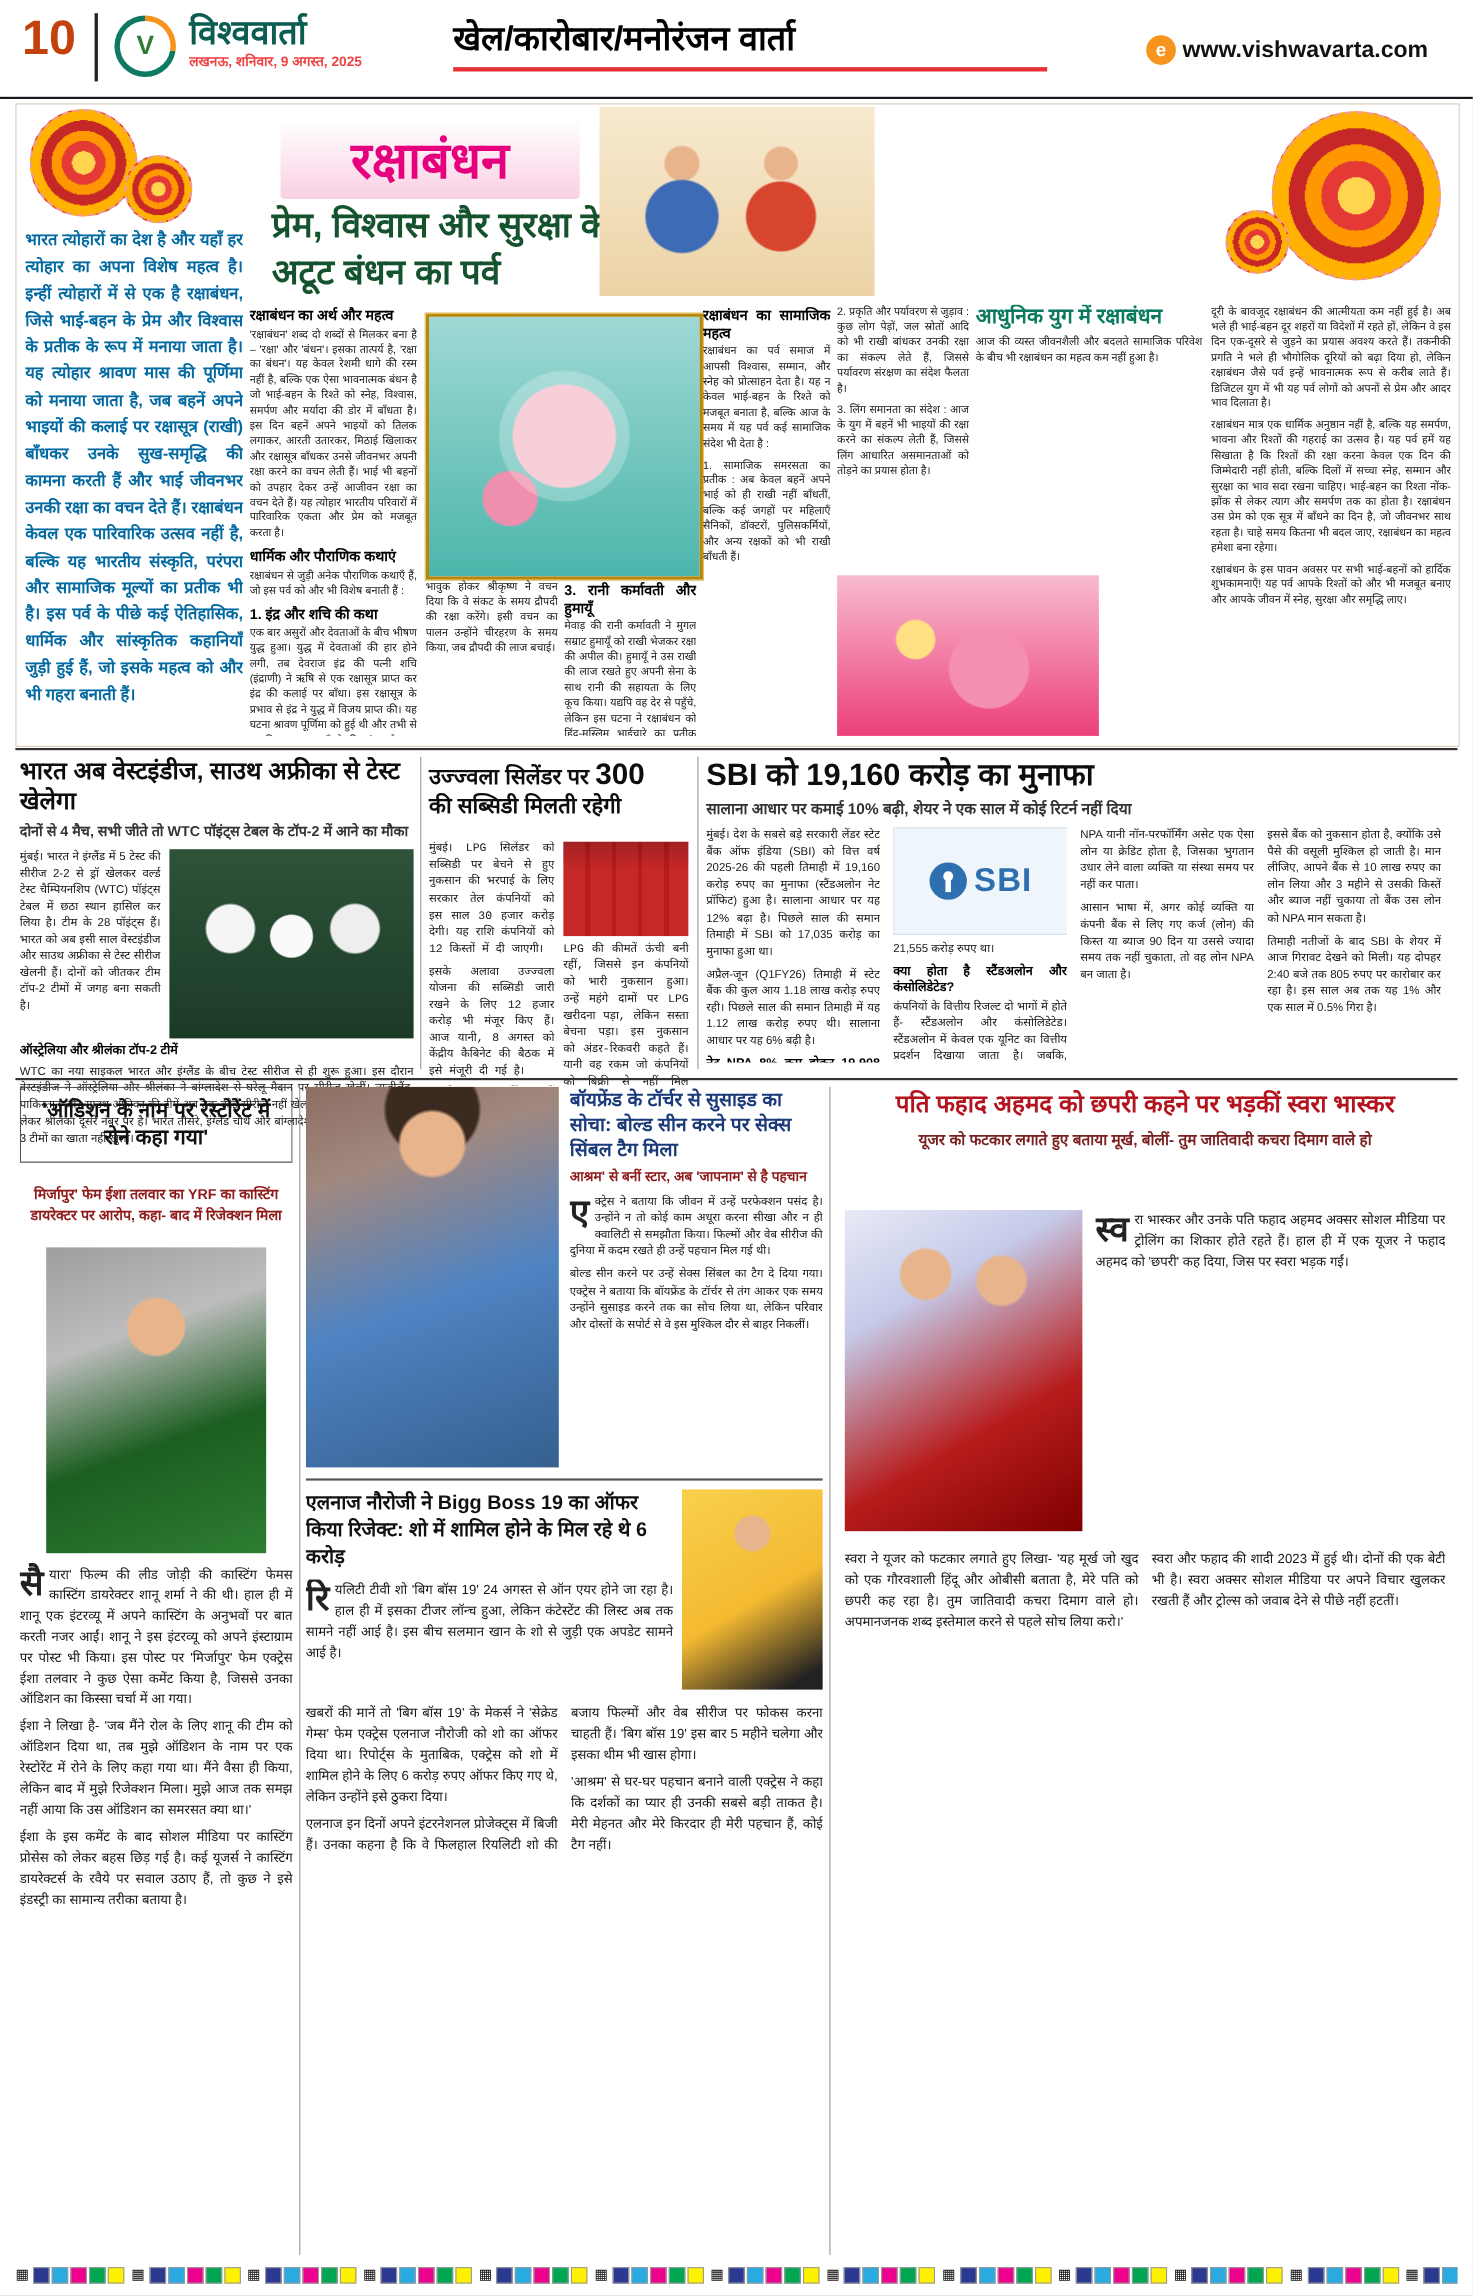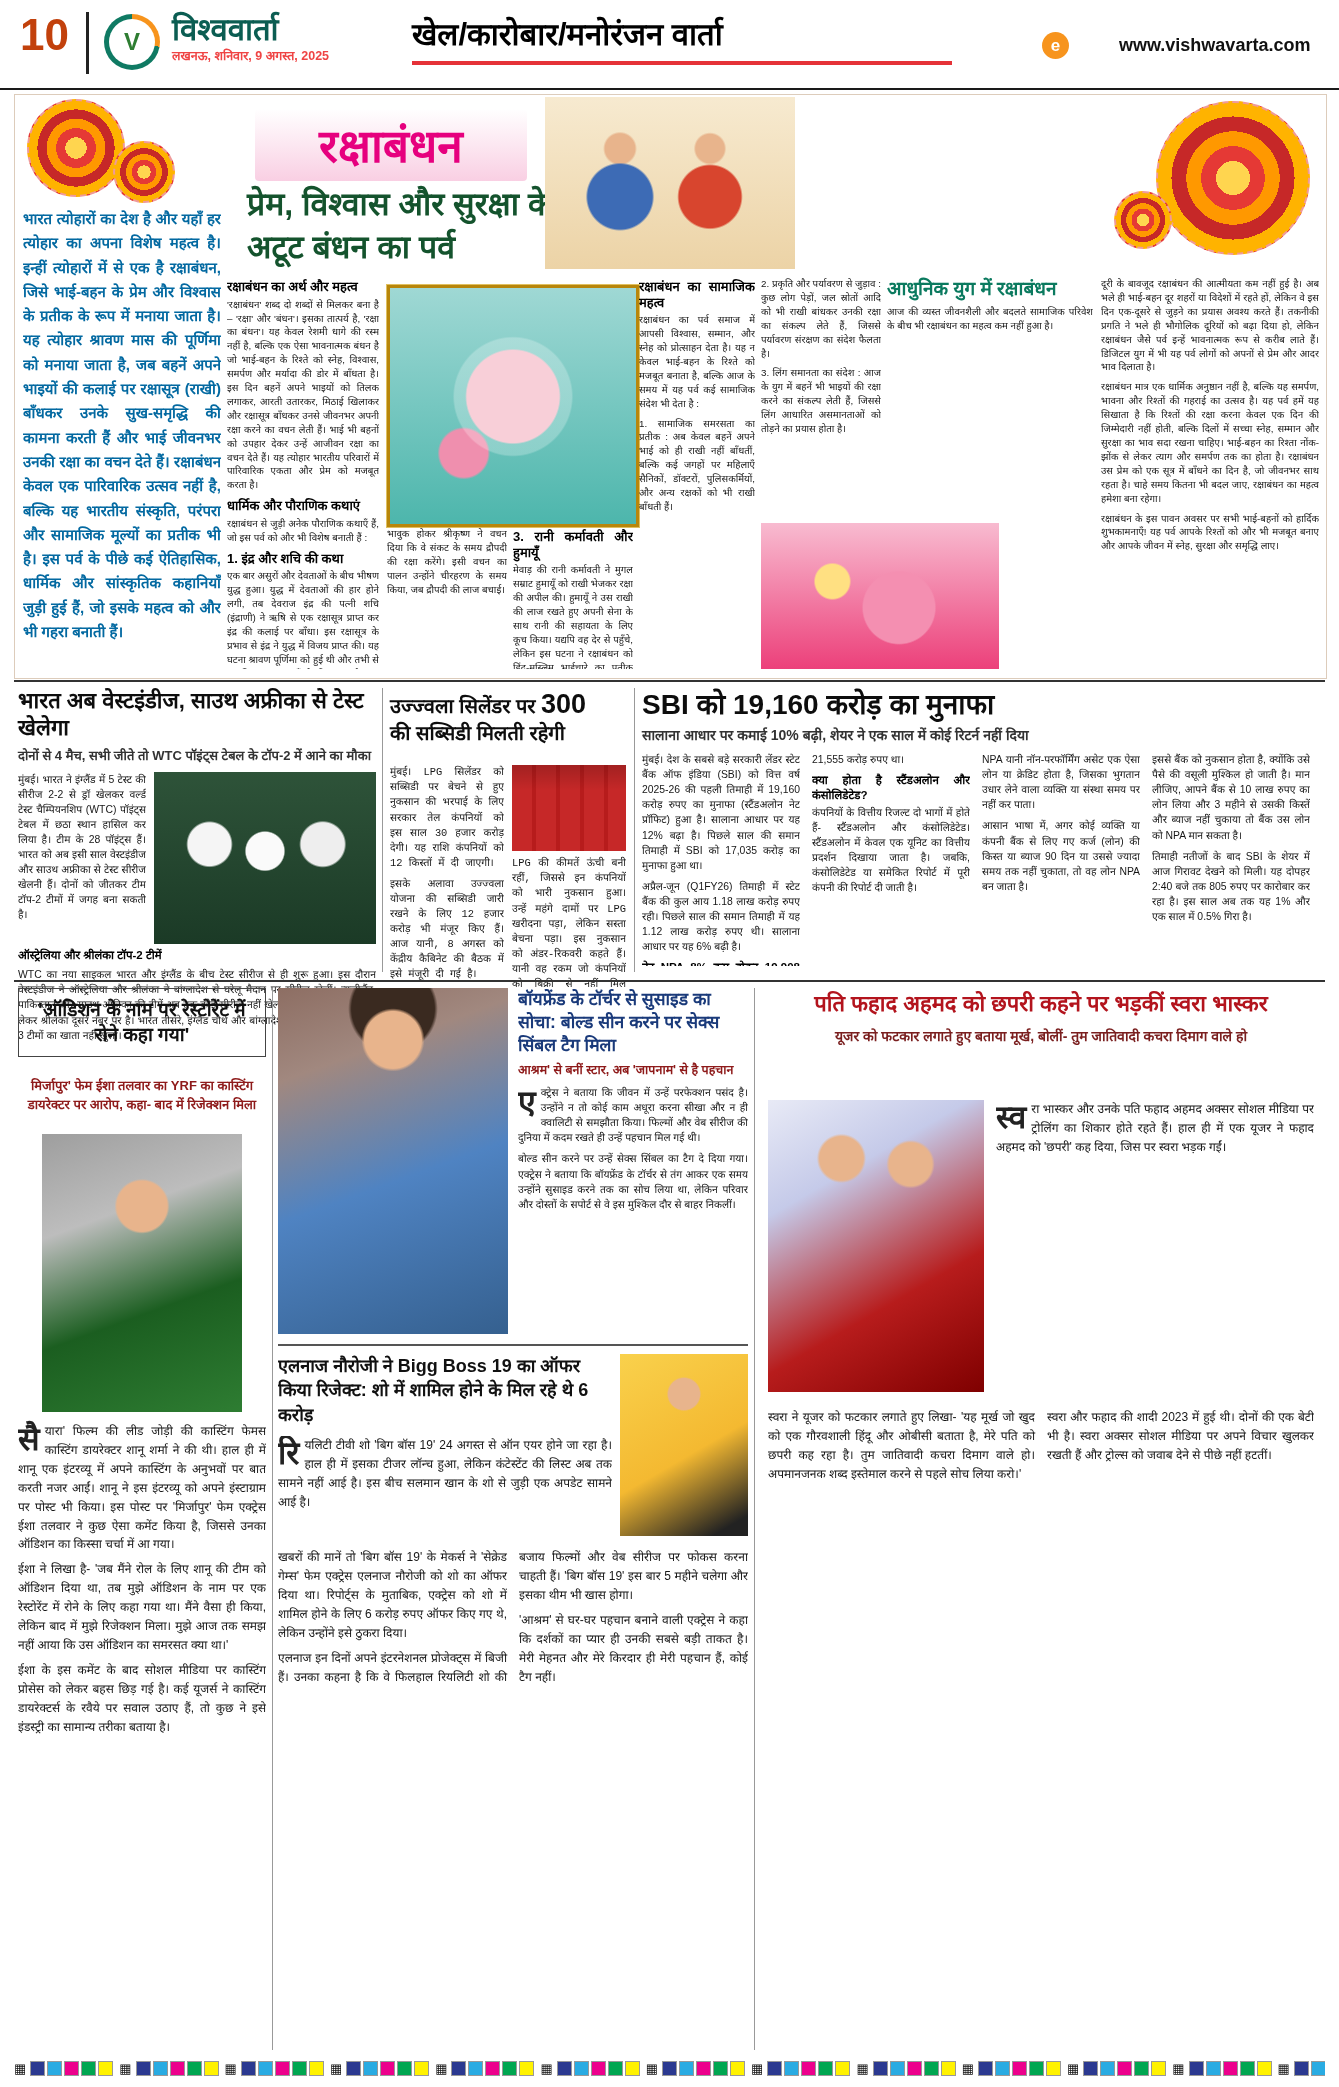--- a/index.html
+++ b/index.html
@@ -16,21 +16,21 @@
   .logo-badge{position:absolute;left:104px;top:14px;width:56px;height:56px;border-radius:50%;background:conic-gradient(#f7941d 0 100deg,#0f7a63 100deg 360deg);display:flex;align-items:center;justify-content:center;}
   .logo-badge .inner{width:46px;height:46px;border-radius:50%;background:#fff;display:flex;align-items:center;justify-content:center;font-weight:800;color:#2e7d32;font-size:24px;}
   #mast{position:absolute;left:172px;top:14px;}
   #mastName{font-size:31px;font-weight:800;color:#0b5d52;line-height:1.05;}
   #dateline{font-size:12.5px;color:#ef4444;margin-top:0;font-weight:600;}
   #secTitle{position:absolute;left:412px;top:12px;width:540px;}
   #secTitleTxt{font-size:31px;font-weight:800;color:#000;}
   #secRule{height:4px;background:#e53238;margin-top:7px;}
   #webWrap{position:absolute;left:1042px;top:32px;display:flex;align-items:center;gap:6px;}
   #eBadge{width:27px;height:27px;border-radius:50%;background:#f7941d;color:#fff;font-weight:800;font-size:17px;display:flex;align-items:center;justify-content:center;}
-  #webTxt{font-size:18px;font-weight:800;color:#111;margin-left:44px;}
+  #webTxt{font-size:21px;font-weight:800;color:#111;}
 
   
   #feat{position:absolute;left:14px;top:94px;width:1311px;height:583px;border:1px solid #dcb;background:#fff;}
   .rakhi{position:absolute;border-radius:50%;border:2px dashed #ef9a9a;
     background:radial-gradient(circle,#ffd54f 0 16%,#e53935 16% 30%,#ff9800 30% 44%,#c62828 44% 58%,#ffb300 58% 72%,#e53935 72% 100%);}
   #rk1{left:12px;top:4px;width:94px;height:94px;}
   #rk2{left:98px;top:46px;width:58px;height:58px;}
   #rk3{right:16px;top:6px;width:150px;height:150px;}
   #rk4{right:154px;top:96px;width:54px;height:54px;}
   #featIntro{position:absolute;left:8px;top:112px;width:198px;height:460px;font-size:15px;font-weight:600;line-height:1.62;text-align:justify;color:#0369a1;}
@@ -275,20 +275,24 @@
     <div class="newsHead" id="sbiHead">SBI को 19,160 करोड़ का मुनाफा</div>
     <div class="newsSub" id="sbiSub">सालाना आधार पर कमाई 10% बढ़ी, शेयर ने एक साल में कोई रिटर्न नहीं दिया</div>
     <div id="sbiRow">
       <div class="body-sm sbiCol clip">
         <p>मुंबई। देश के सबसे बड़े सरकारी लेंडर स्टेट बैंक ऑफ इंडिया (SBI) को वित्त वर्ष 2025-26 की पहली तिमाही में 19,160 करोड़ रुपए का मुनाफा (स्टैंडअलोन नेट प्रॉफिट) हुआ है। सालाना आधार पर यह 12% बढ़ा है। पिछले साल की समान तिमाही में SBI को 17,035 करोड़ का मुनाफा हुआ था।</p>
         <p>अप्रैल-जून (Q1FY26) ति​माही में स्टेट बैंक की कुल आय 1.18 लाख करोड़ रुपए रही। पिछले साल की समान तिमाही में यह 1.12 लाख करोड़ रुपए थी। सालाना आधार पर यह 6% बढ़ी है।</p>
         <div class="inhead">नेट NPA 8% कम होकर 19,908 करोड़ रुपए</div>
 
       </div>
       <div class="body-sm sbiCol clip">
+        <div id="sbiPhoto">
+          <span class="sbi-circle"></span>
+          <span class="sbi-word">SBI</span>
+        </div>
         <p>21,555 करोड़ रुपए था।</p>
         <div class="inhead">क्या होता है स्टैंडअलोन और कंसोलिडेटेड?</div>
         <p>कंपनियों के वित्तीय रिजल्ट दो भागों में होते हैं- स्टैंडअलोन और कंसोलिडेटेड। स्टैंडअलोन में केवल एक यूनिट का वित्तीय प्रदर्शन दिखाया जाता है। जबकि, कंसोलिडेटेड या समेकित रिपोर्ट में पूरी कंपनी की रिपोर्ट दी जाती है।</p>
       </div>
       <div class="body-sm sbiCol clip">
         <p>NPA यानी नॉन-परफॉर्मिंग असेट एक ऐसा लोन या क्रेडिट होता है, जिसका भुगतान उधार लेने वाला व्यक्ति या संस्था समय पर नहीं कर पाता।</p>
         <p>आसान भाषा में, अगर कोई व्यक्ति या कंपनी बैंक से लिए गए कर्ज (लोन) की किस्त या ब्याज 90 दिन या उससे ज्यादा समय तक नहीं चुकाता, तो वह लोन NPA बन जाता है।</p>
       </div>
       <div class="body-sm sbiCol clip">
         <p>इससे बैंक को नुकसान होता है, क्योंकि उसे पैसे की वसूली मुश्किल हो जाती है। मान लीजिए, आपने बैंक से 10 लाख रुपए का लोन लिया और 3 महीने से उसकी किस्तें और ब्याज नहीं चुकाया तो बैंक उस लोन को NPA मान सकता है।</p>

